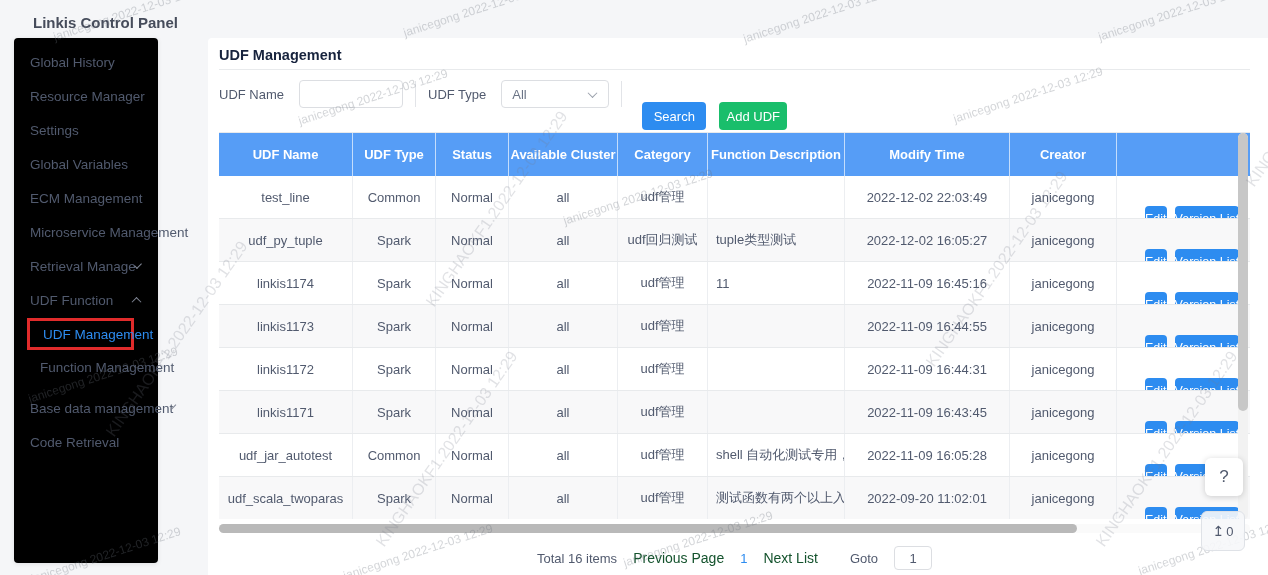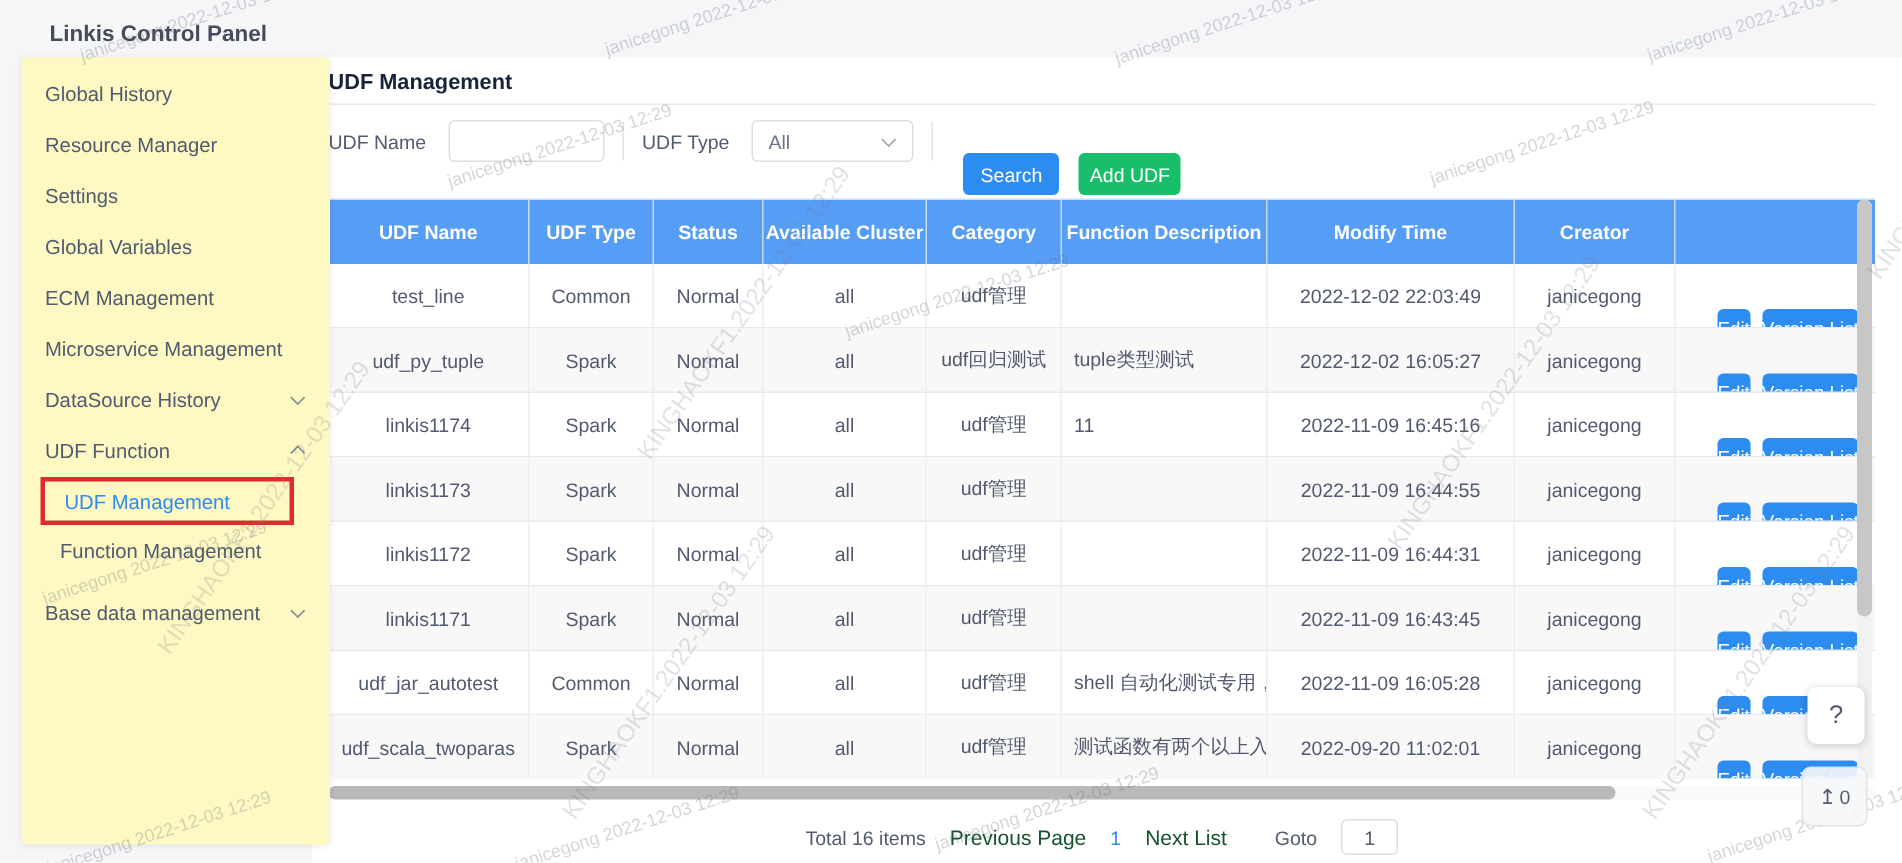--- a/index.html
+++ b/index.html
@@ -8,22 +8,22 @@
     font-family:"Liberation Sans", sans-serif;
     background:#f5f6f8;
     position:relative;
     color:#515a6e;
   }
   
   .app-title { position:absolute; left:33px; top:14px; font-size:15px; font-weight:bold; color:#464c5b; }
 
   
   .sidebar {
-    position:absolute; left:14px; top:38px; width:206px; height:525px;
-    background:#fef9c3; border-radius:4px; box-shadow:0 1px 5px rgba(0,0,0,.09);
+    position:absolute; left:14px; top:38px; width:144px; height:525px;
+    background:#000000; border-radius:4px; box-shadow:0 1px 5px rgba(0,0,0,.09);
     padding-top:7px; z-index:2;
   }
   .side-item {
     height:34px; display:flex; align-items:center; padding:0 16px;
     font-size:13.5px; color:#515a6e; cursor:pointer; white-space:nowrap;
   }
   .side-sub { padding-left:26px; height:32px; }
   .side-sub.boxed {
     border:3px solid #e02b2b; margin:1px 24px 1px 13px; height:32px;
     padding-left:13px; color:#2d8cf0;
@@ -149,37 +149,40 @@
   <div class="side-item">
     <span>Global Variables</span>
   </div>
   <div class="side-item">
     <span>ECM Management</span>
   </div>
   <div class="side-item">
     <span>Microservice Management</span>
   </div>
   <div class="side-item">
-    <span>DataSource History</span>
+    <span>Retrieval Manage</span>
     <span class="chev down"></span>
   </div>
   <div class="side-item">
     <span>UDF Function</span>
     <span class="chev up"></span>
   </div>
   <div class="side-item side-sub boxed">
     <span>UDF Management</span>
   </div>
   <div class="side-item side-sub">
     <span>Function Management</span>
   </div>
   <div class="side-gap"></div>
   <div class="side-item">
     <span>Base data management</span>
     <span class="chev down"></span>
+  </div>
+  <div class="side-item">
+    <span>Code Retrieval</span>
   </div>
 </div>
 
 <div class="main">
   <div class="main-title">UDF Management</div>
   <div class="main-divider"></div>
 
   <div class="filters">
     <span class="f-label">UDF Name</span>
     <input class="f-input" value="" style="">

